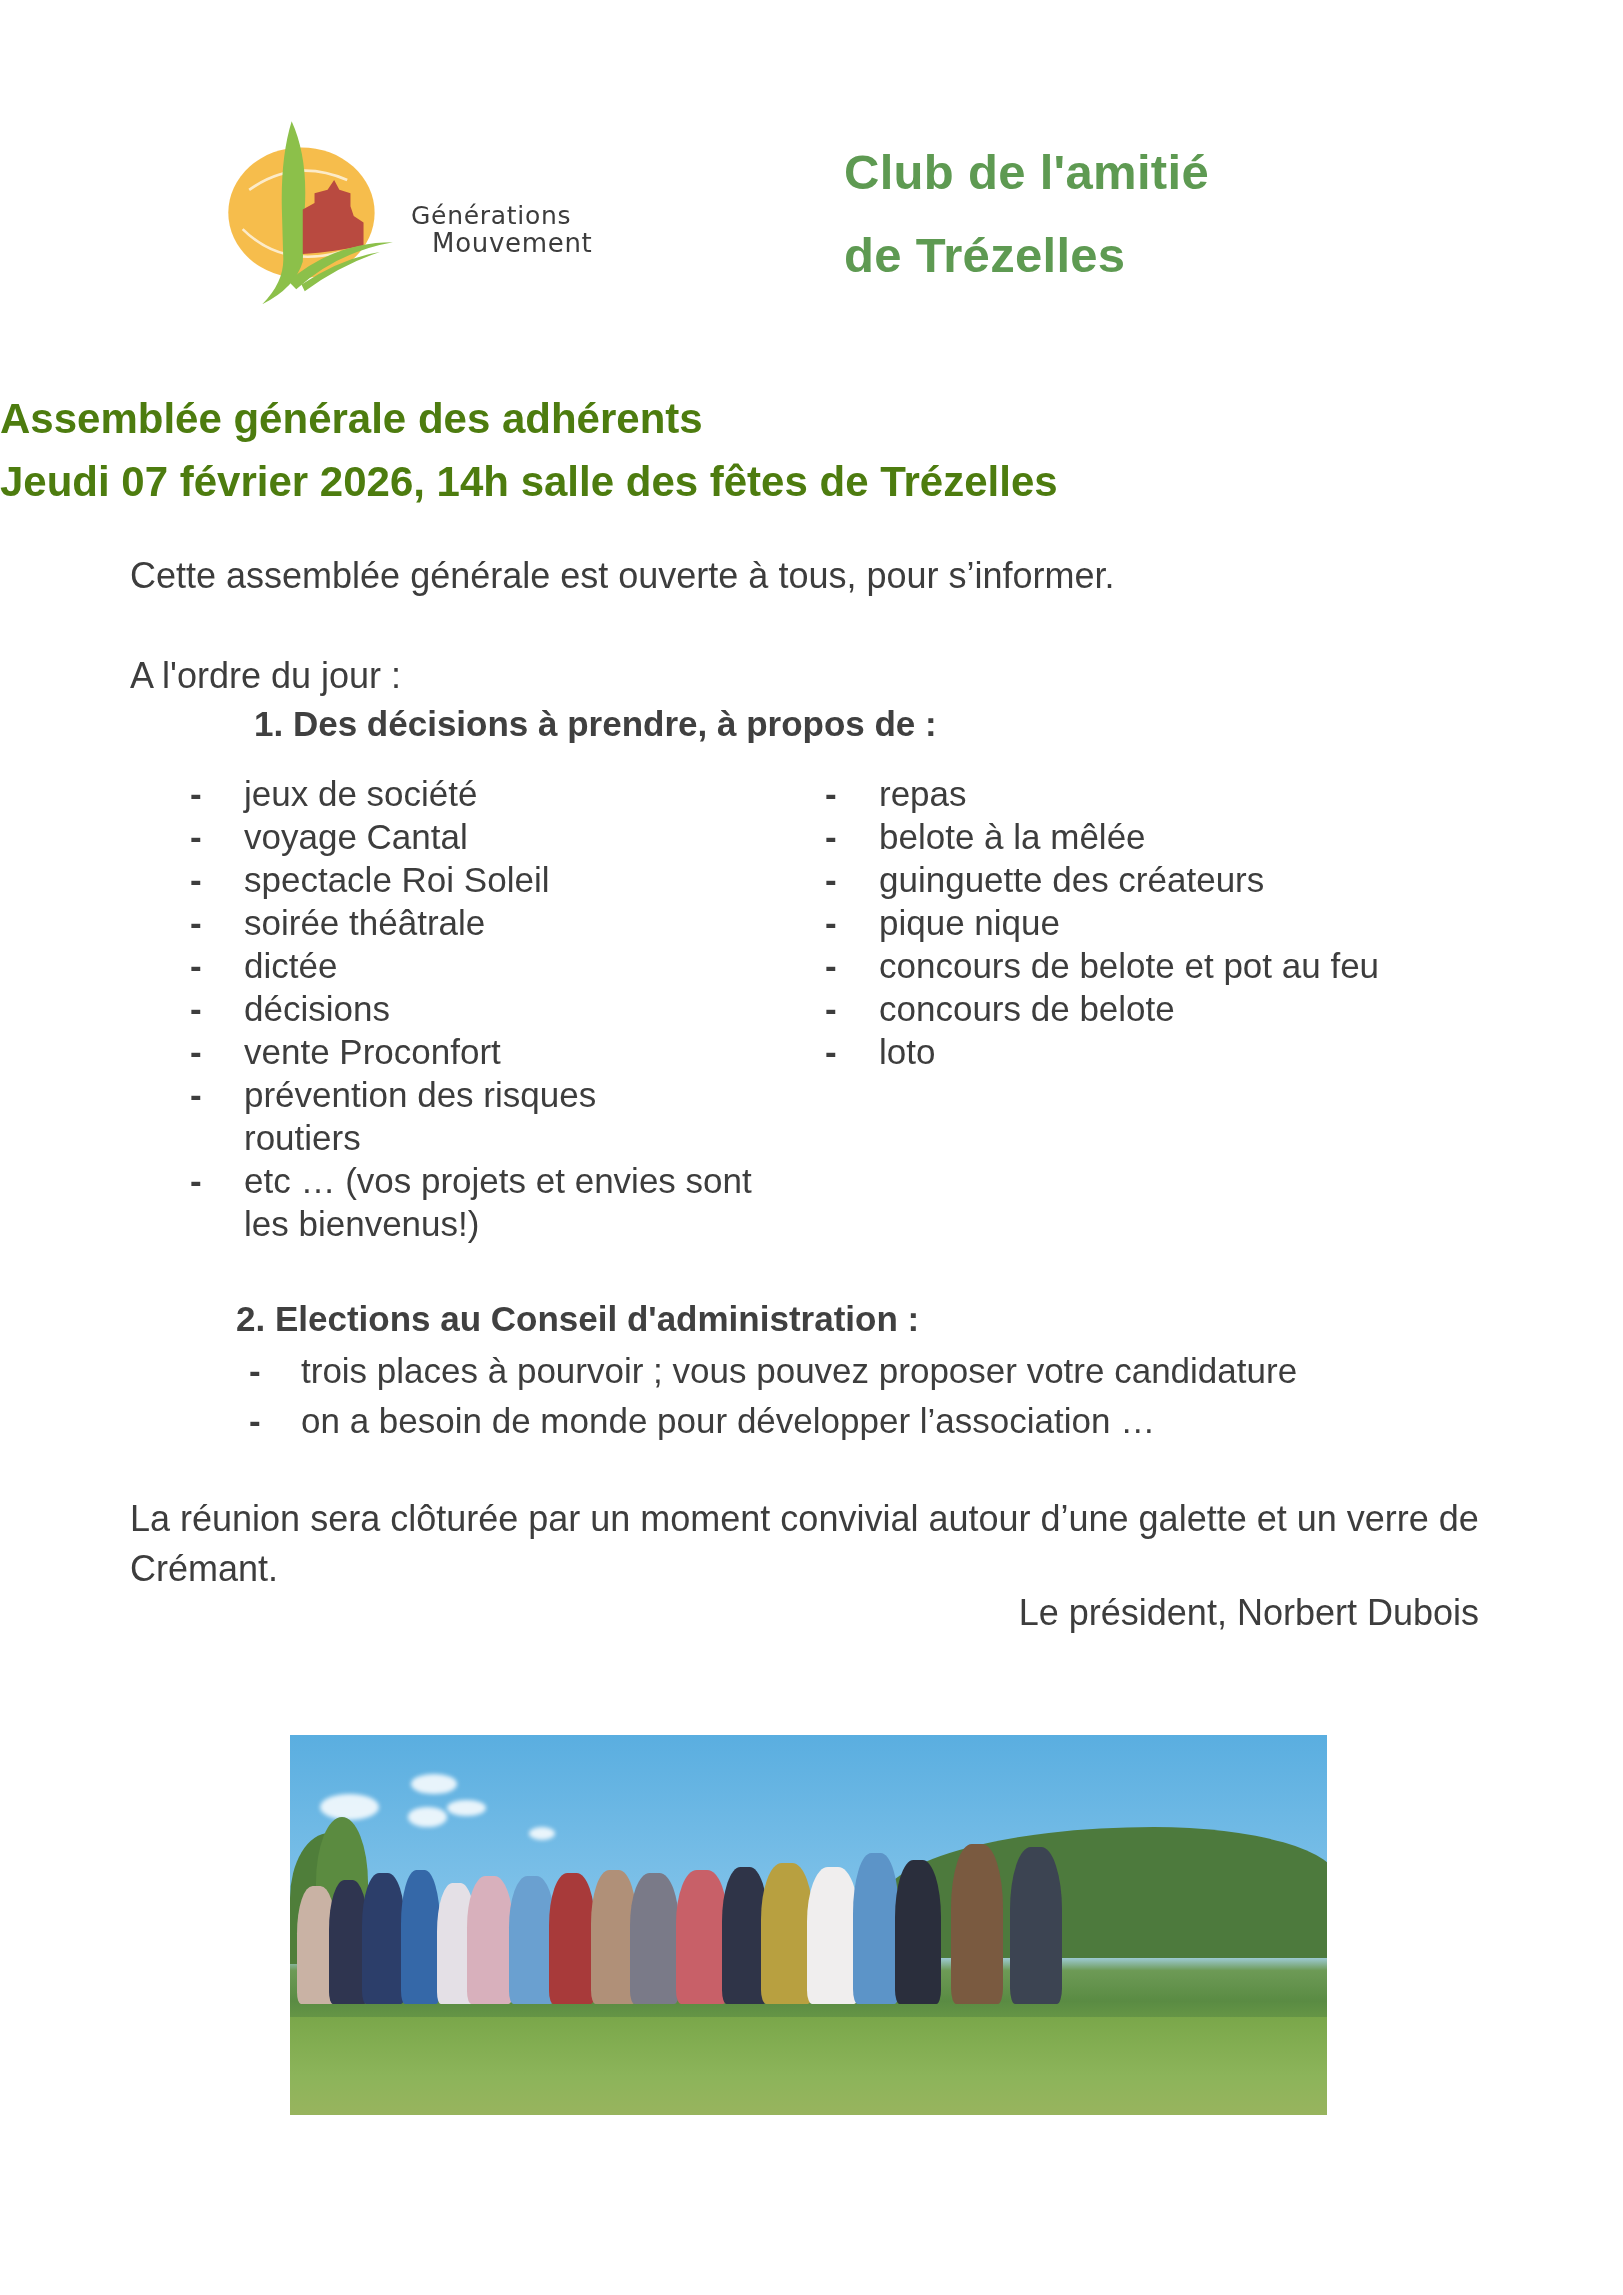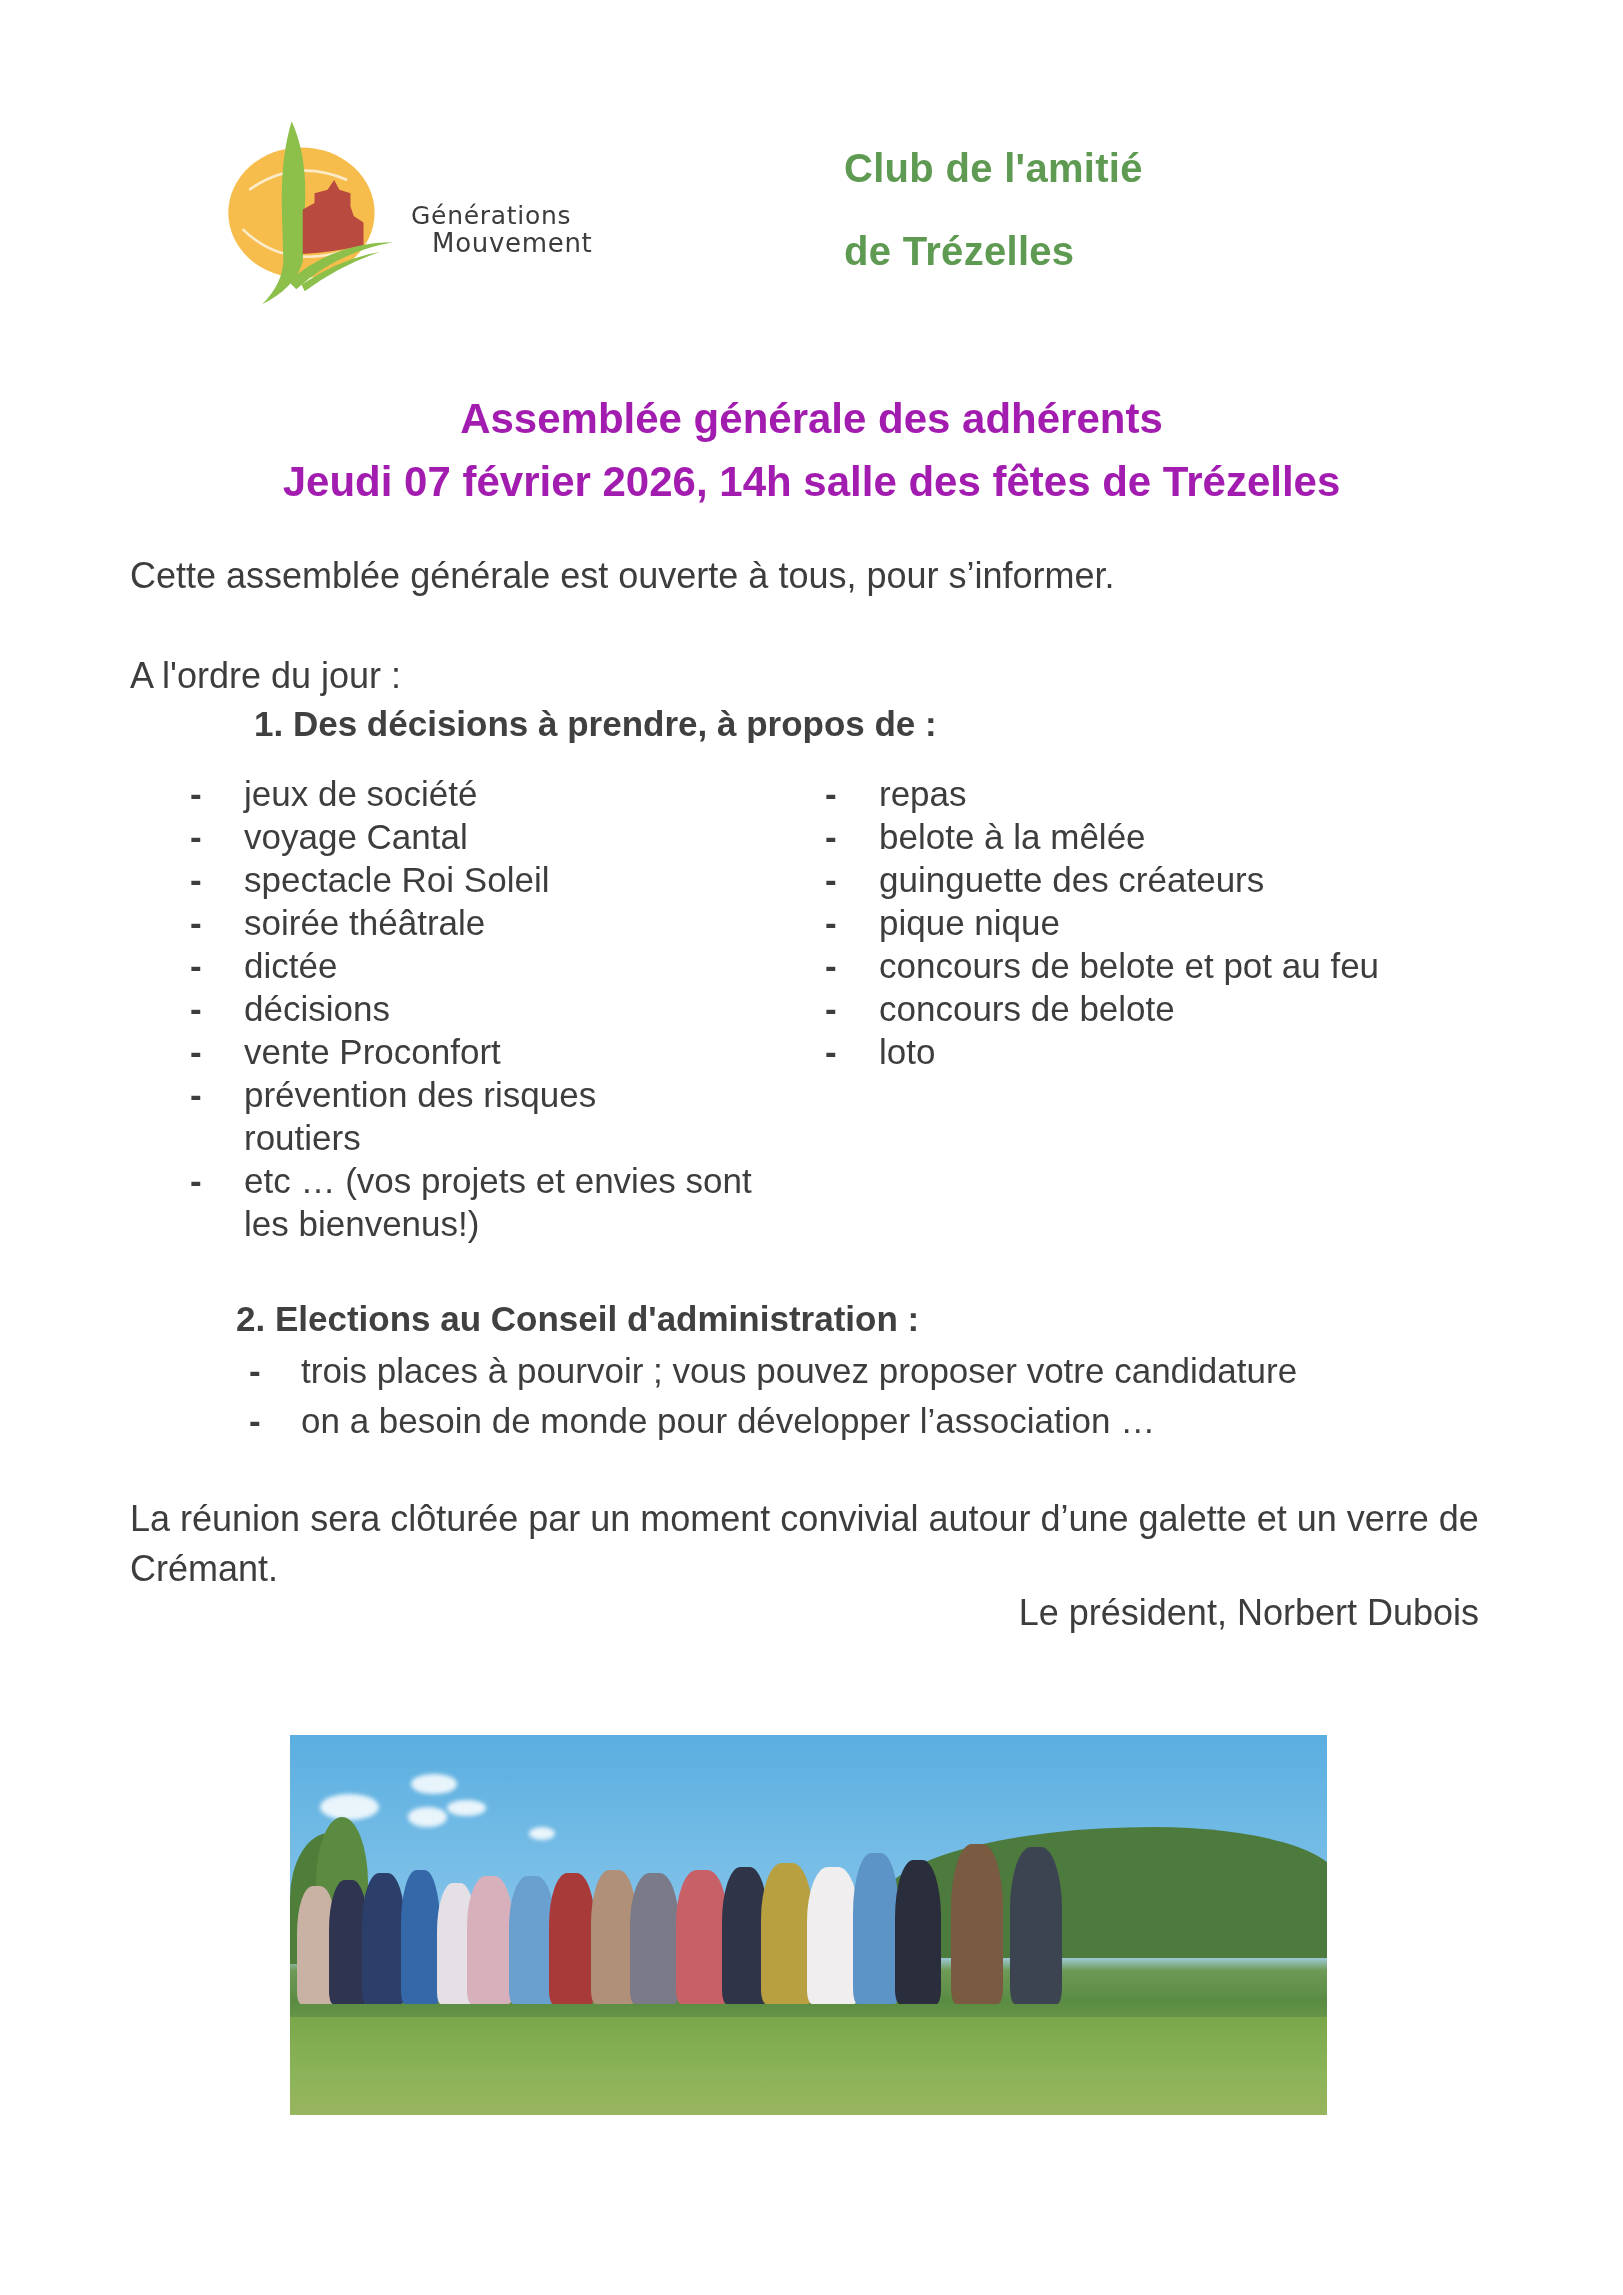--- a/index.html
+++ b/index.html
@@ -33,37 +33,36 @@
       padding-left: 36px;
     }
     #logo-text-1 { left: 152px; top: 83px; font-size: 25px; }
     #logo-text-2 { left: 173px; top: 110px; font-size: 26px; }
 
     
     .club-title {
       left: 844px;
       color: #5e9a52;
       font-weight: bold;
-      font-size: 40px;
+      font-size: 49px;
       letter-spacing: 0.3px;
       line-height: 1;
       white-space: nowrap;
       text-align: right;
     }
     #club-title-1 { top: 148px; }
     #club-title-2 { top: 231px; }
 
     
     .heading {
       left: 0;
       width: 1623px;
-      text-align: center;
       font-weight: bold;
       font-size: 42px;
-      color: #a21caf;
+      color: #4d7c0f;
       line-height: 1;
       white-space: nowrap;
     }
     #heading-1 { top: 398px; }
     #heading-2 { top: 461px; }
 
     .body-text {
       font-size: 36px;
       color: #3d3d3d;
       line-height: 1;

